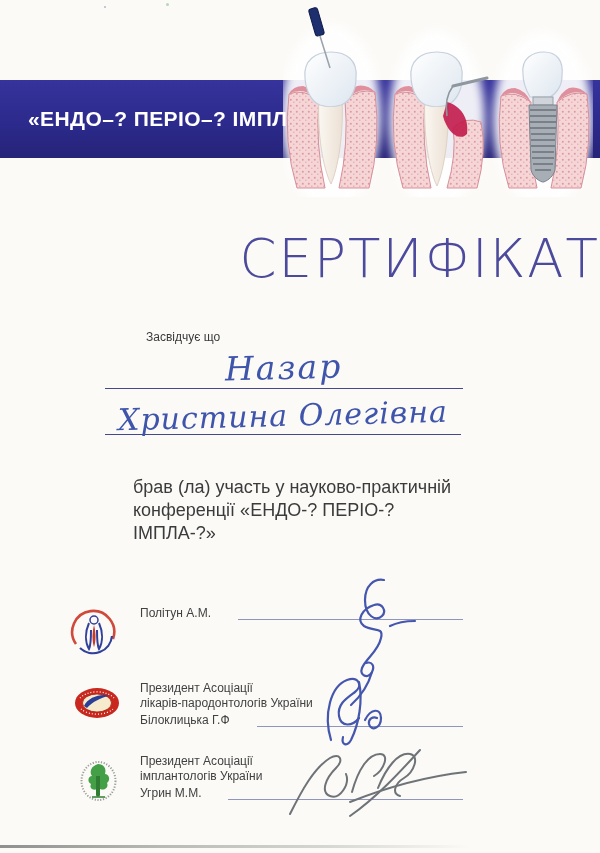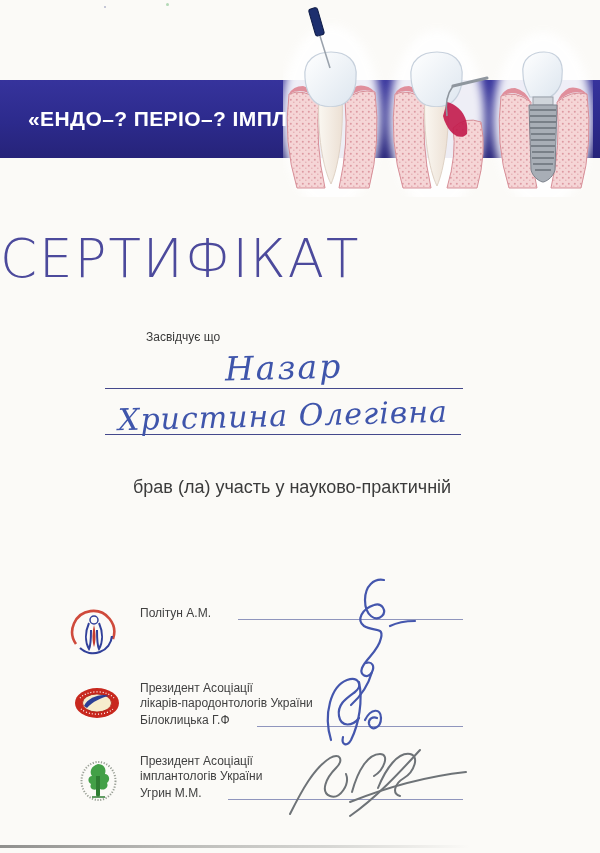--- a/index.html
+++ b/index.html
@@ -14,21 +14,21 @@
     background:linear-gradient(180deg,#36339c 0%,#2c2a8c 55%,#262379 100%);
     display:flex;align-items:center;z-index:1;
   }
   .banner-text{
     padding-left:28px;color:#ffffff;font-size:21px;font-weight:700;
     letter-spacing:0.4px;white-space:nowrap;
   }
   .teeth{position:absolute;left:283px;top:2px;z-index:2;}
   
   .title{
-    position:absolute;left:0;top:228px;width:600px;text-align:left;
+    position:absolute;left:0;top:228px;width:600px;text-align:right;
     font-family:"DejaVu Sans","Liberation Sans",sans-serif;
     font-weight:200;font-size:53px;letter-spacing:2px;color:#4c4a9c;
   }
   .certify{
     position:absolute;left:134px;top:330px;font-size:12px;color:#3a3a3a;margin-left:12px;
   }
   
   .name-line{
     position:absolute;border-bottom:1.5px solid #44488c;
     display:flex;align-items:flex-end;justify-content:center;
@@ -162,20 +162,21 @@
 
   <div class="name-line name-line-1">
     <span>Назар</span>
   </div>
   <div class="name-line name-line-2">
     <span>Христина Олегівна</span>
   </div>
 
   <div class="body-text">
     <div>брав (ла) участь у науково-практичній</div>
+    <div>конференції «ЕНДО-? ПЕРІО-? ІМПЛА-?»</div>
   </div>
 
   <svg class="logo logo1" width="52" height="52" viewBox="0 0 52 52">
     <path d="M8,38 A21,21 0 1 1 45,33" fill="none" stroke="#cf4a3b" stroke-width="2.6"></path>
     <path d="M44,30 A19,19 0 0 1 12,42" fill="none" stroke="#31409a" stroke-width="2.2"></path>
     <circle cx="26" cy="14" r="4" fill="none" stroke="#31409a" stroke-width="1.5"></circle>
     <path d="M21,17 C17,26 17,36 21,43 C23,39 23,30 23,24" fill="none" stroke="#31409a" stroke-width="2"></path>
     <path d="M31,17 C35,26 35,36 31,43 C29,39 29,30 29,24" fill="none" stroke="#31409a" stroke-width="2"></path>
     <path d="M26,19 C24,27 24,35 26,41 C28,35 28,27 26,19 Z" fill="#c43b2e"></path>
   </svg>

